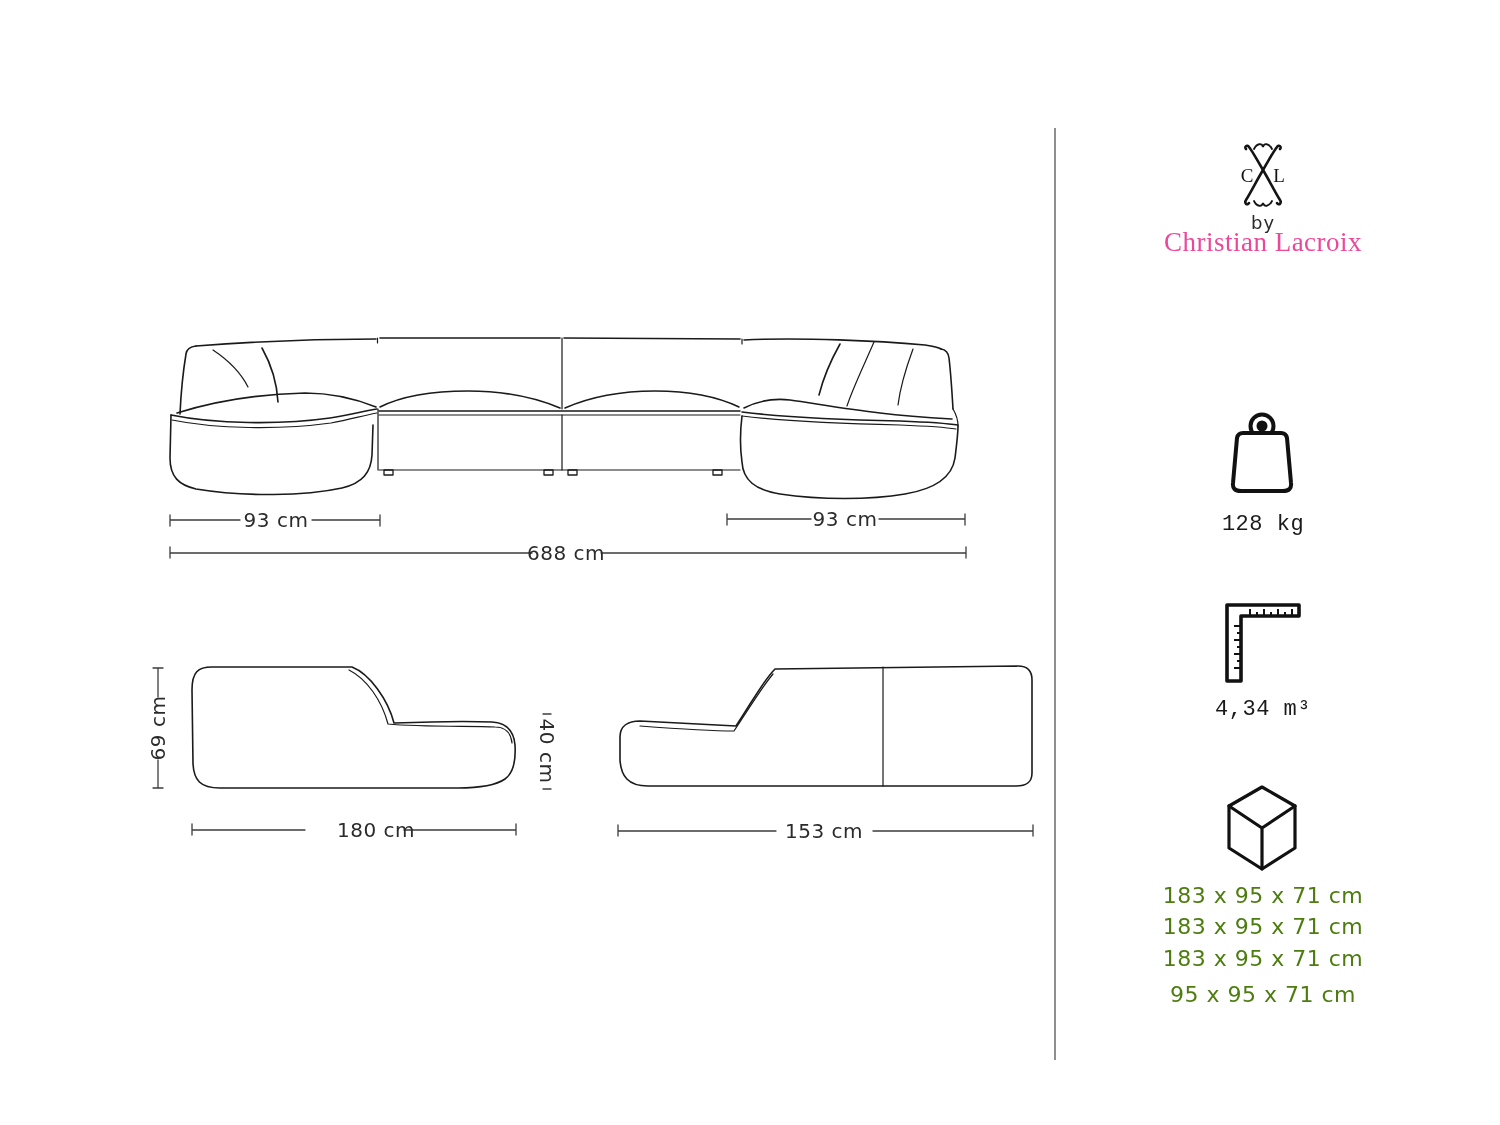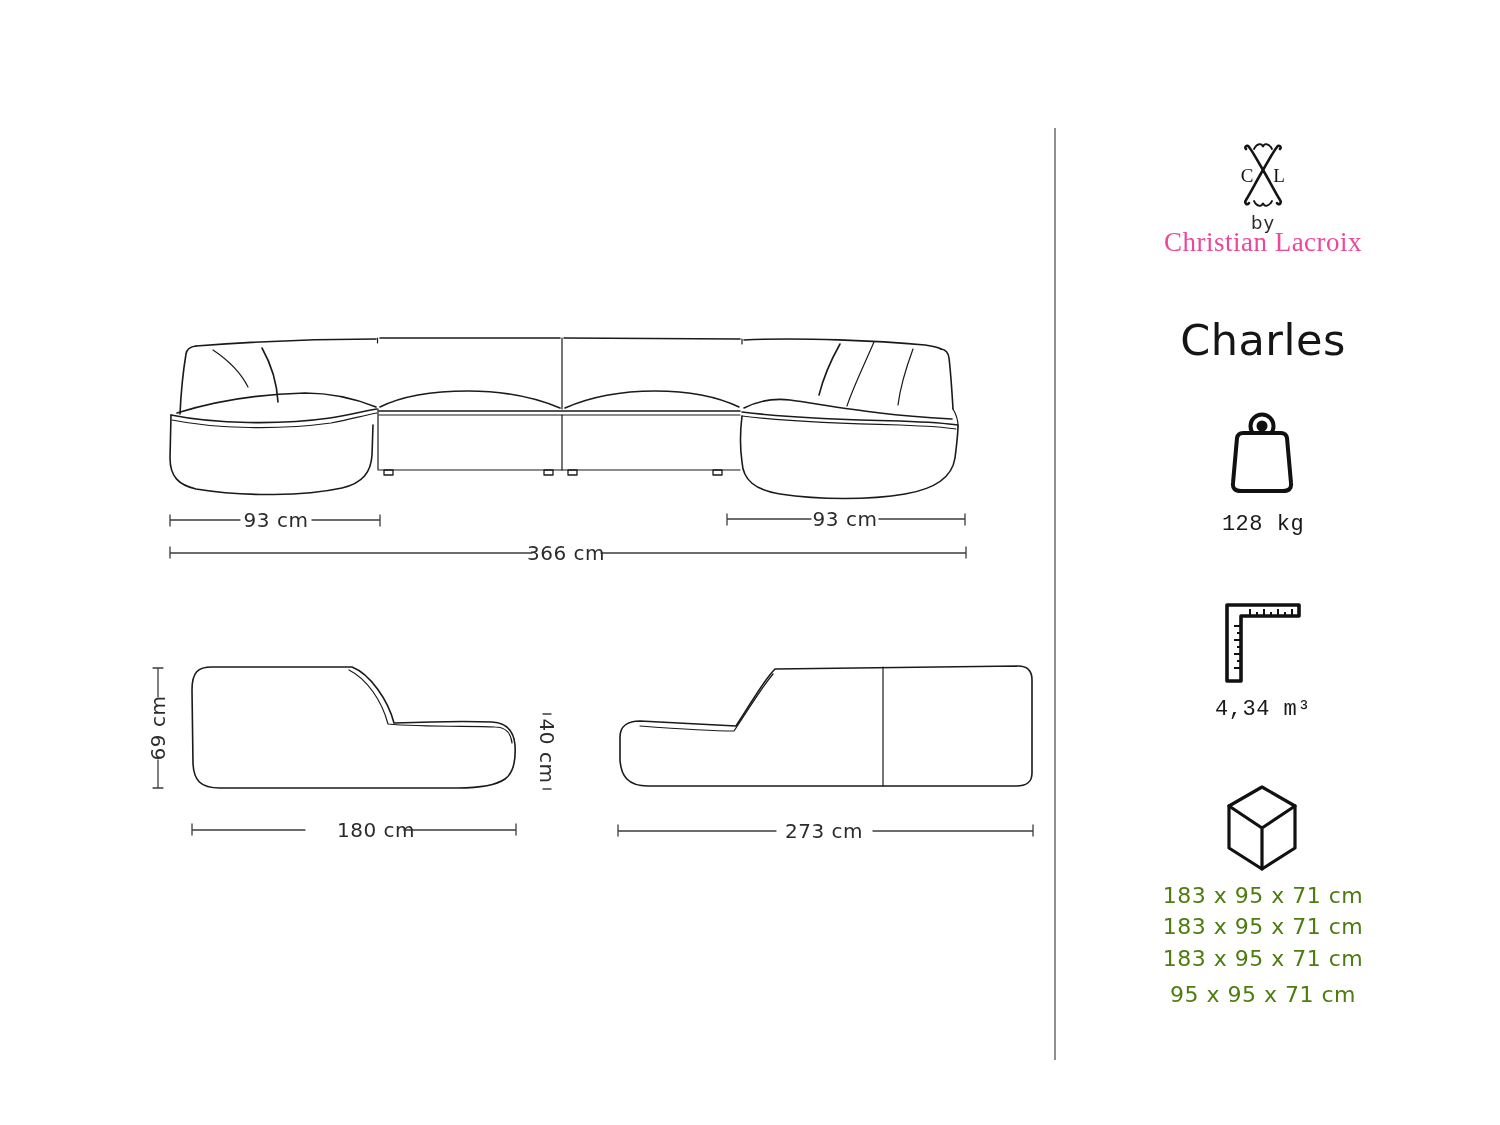--- a/index.html
+++ b/index.html
@@ -125,29 +125,28 @@
     </g>
 
     <g transform="translate(1226,784)" fill="none" stroke="#111" stroke-width="3.2" stroke-linejoin="round" stroke-linecap="round">
       <path d="M 36,3 L 69,22 L 69,64 L 36,85 L 3,64 L 3,22 Z"></path>
       <path d="M 3,22 L 36,44 L 69,22 M 36,44 L 36,85"></path>
     </g>
   </svg>
 
   <div class="dimlabel" style="left:276px;top:520px;">93 cm</div>
   <div class="dimlabel" style="left:845px;top:519px;">93 cm</div>
-  <div class="dimlabel" style="left:566px;top:553px;">366 cm</div>
+  <div class="dimlabel" style="left:566px;top:553px;">688 cm</div>
   <div class="dimlabel rot-ccw" style="left:158px;top:728px;">69 cm</div>
   <div class="dimlabel rot-cw" style="left:547px;top:751px;">40 cm</div>
   <div class="dimlabel" style="left:376px;top:830px;">180 cm</div>
-  <div class="dimlabel" style="left:824px;top:831px;">273 cm</div>
+  <div class="dimlabel" style="left:824px;top:831px;">153 cm</div>
 
   <div class="panel-text" id="brand-by" style="left:1263px;top:222px;">by</div>
   <div class="panel-text" id="brand-name" style="left:1263px;top:242px;">Christian Lacroix</div>
-  <div class="panel-text" id="product-title" style="left:1263px;top:340px;">Charles</div>
   <div class="panel-text spec-value" style="left:1263px;top:524px;">128 kg</div>
   <div class="panel-text spec-value" style="left:1263px;top:709px;">4,34 m³</div>
   <div class="pkg-line" style="left:1263px;top:895px;">183 x 95 x 71 cm</div>
   <div class="pkg-line" style="left:1263px;top:926px;">183 x 95 x 71 cm</div>
   <div class="pkg-line" style="left:1263px;top:958px;">183 x 95 x 71 cm</div>
   <div class="pkg-line" style="left:1263px;top:994px;">95 x 95 x 71 cm</div>
 
 </div>
 
 </body></html>

